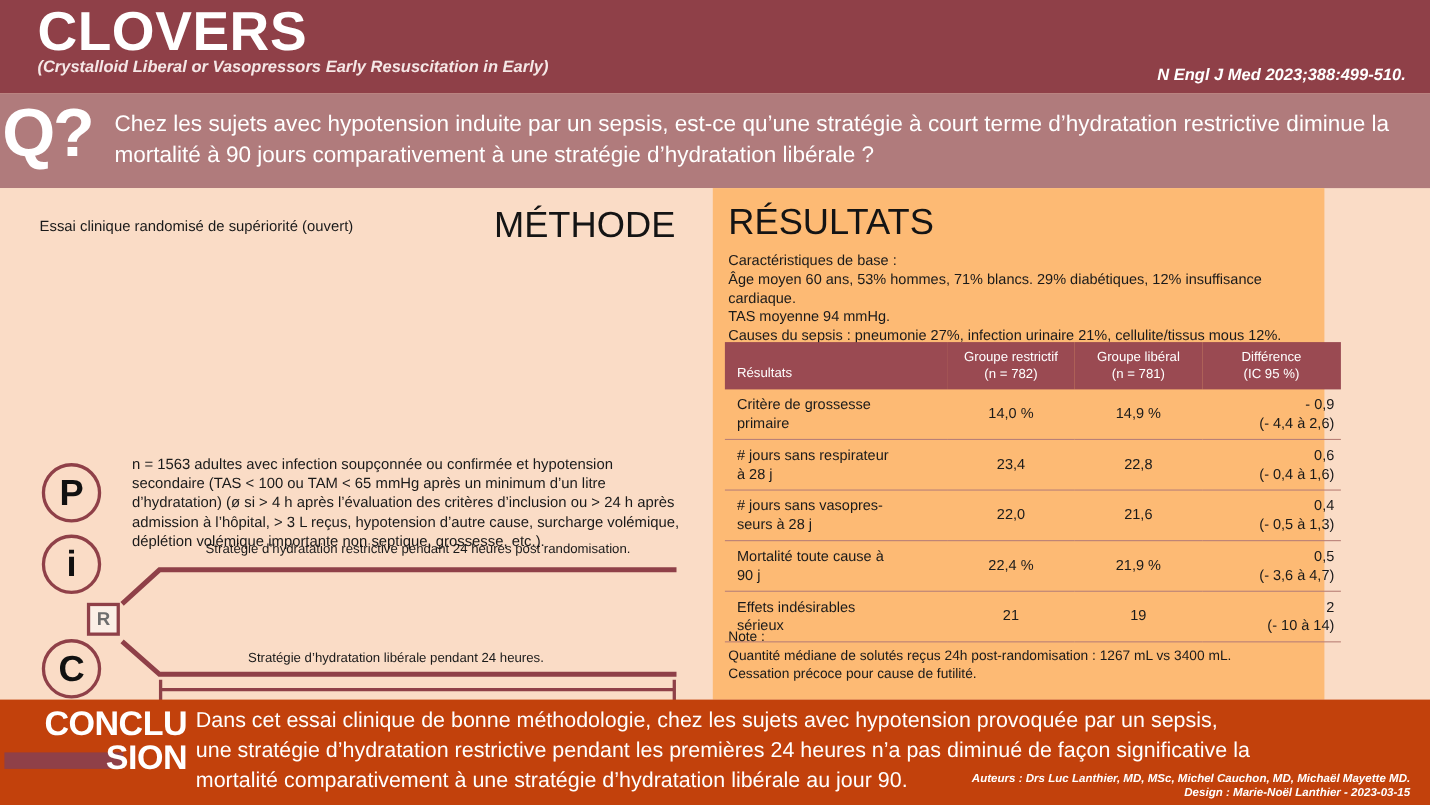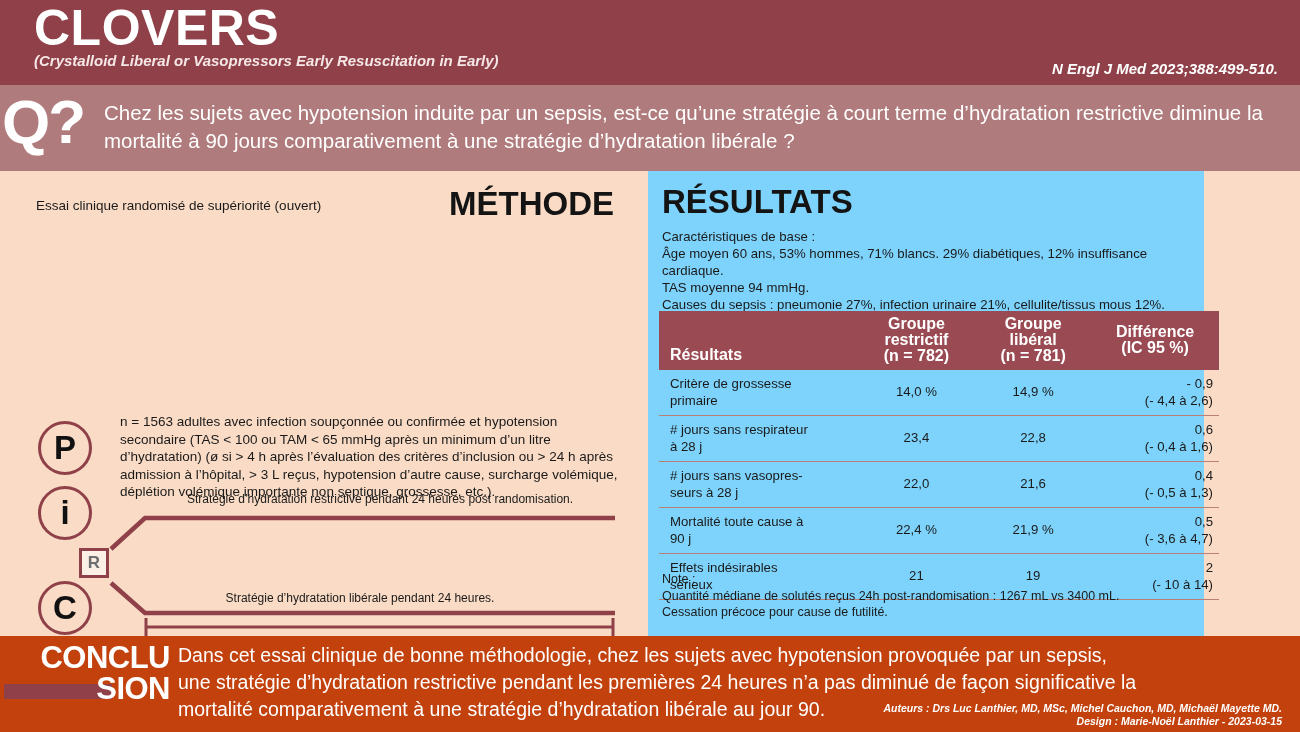--- a/index.html
+++ b/index.html
@@ -95,28 +95,28 @@
   }
   .col-left {
     position: relative;
     width: 648px;
     background: #FADCC6;
     box-sizing: border-box;
   }
   .col-right {
     position: relative;
     width: 556px;
-    background: #7dd3fc;
+    background: #fdba74;
     box-sizing: border-box;
   }
 
   .section-heading {
     position: absolute;
     font-size: 33px;
-    font-weight: bold;
+    font-weight: normal;
     color: #141414;
     letter-spacing: 0px;
   }
   .heading-methode { right: 34px; top: 14px; }
   .heading-resultats { left: 14px; top: 12px; }
 
   .design-line {
     position: absolute;
     left: 36px;
     top: 27px;
@@ -202,22 +202,22 @@
     position: absolute;
     left: 11px;
     top: 140px;
     width: 560px;
     border-collapse: collapse;
     font-size: 13.2px;
   }
   table.results thead th {
     background: #9A4A52;
     color: #ffffff;
-    font-weight: bold;
-    font-size: 16px;
+    font-weight: normal;
+    font-size: 12px;
     padding: 5px 6px 6px 6px;
     line-height: 16px;
     vertical-align: middle;
   }
   table.results thead th.col-label {
     text-align: left;
     padding-left: 11px;
     vertical-align: bottom;
     padding-bottom: 7px;
   }

